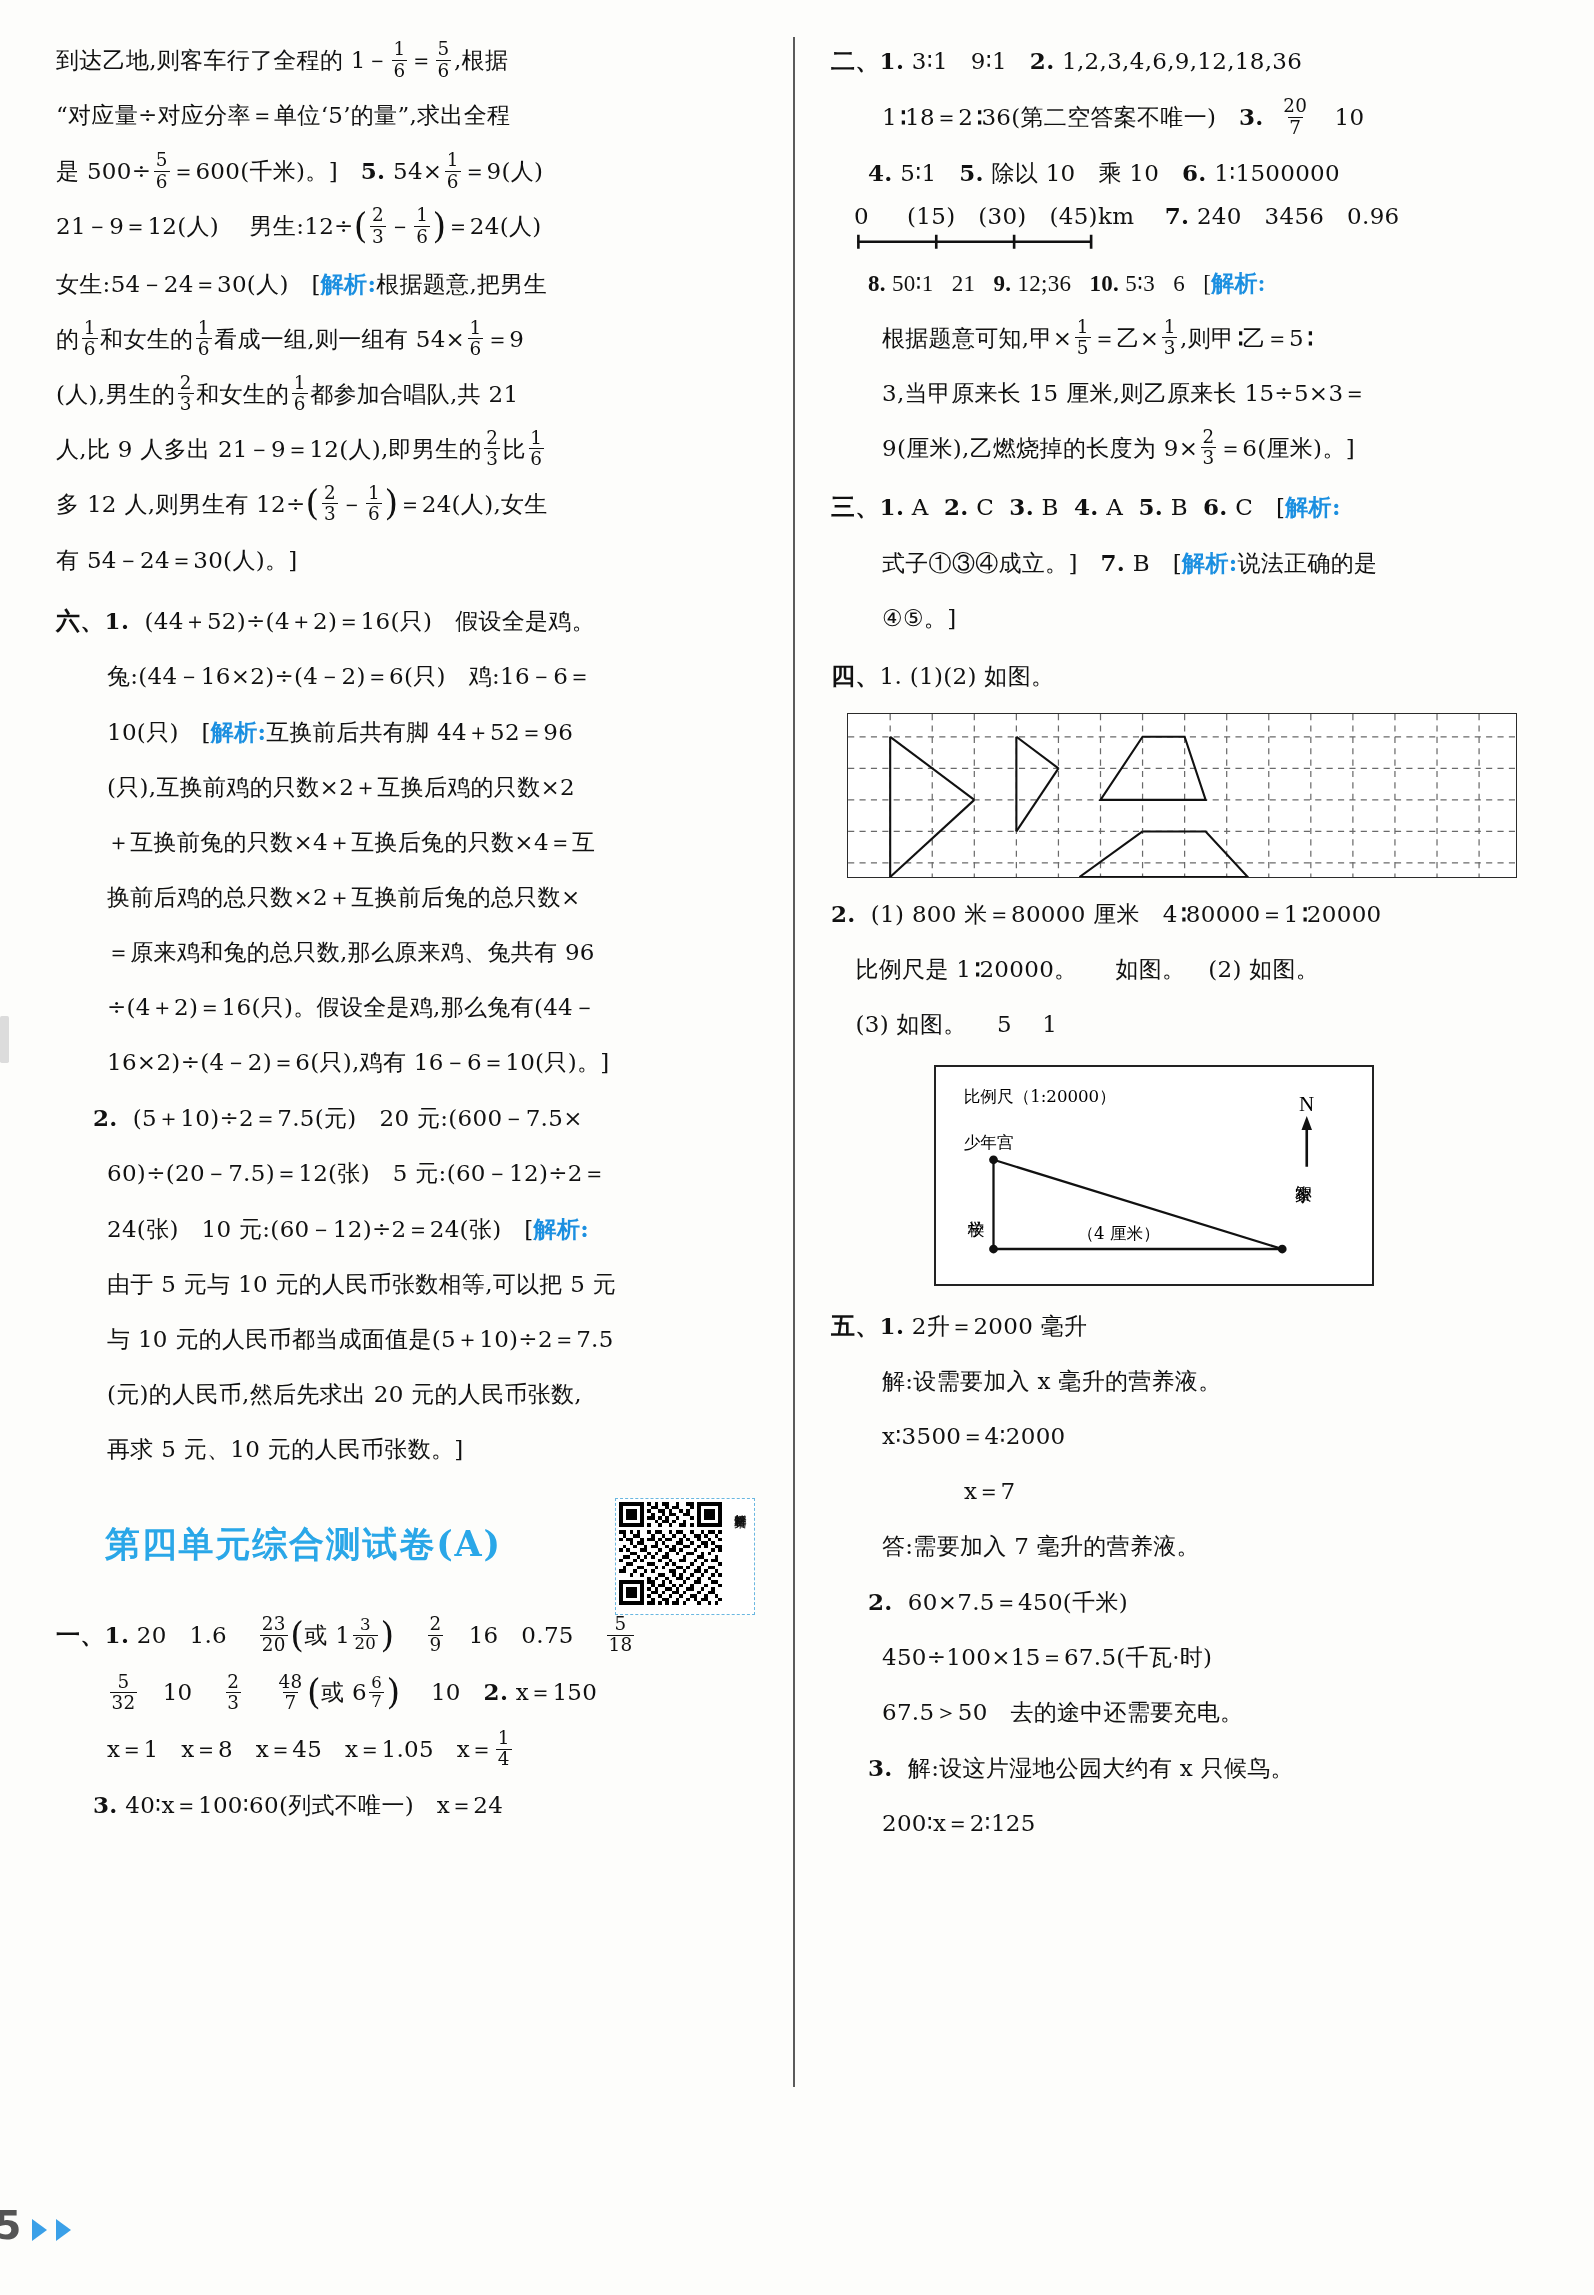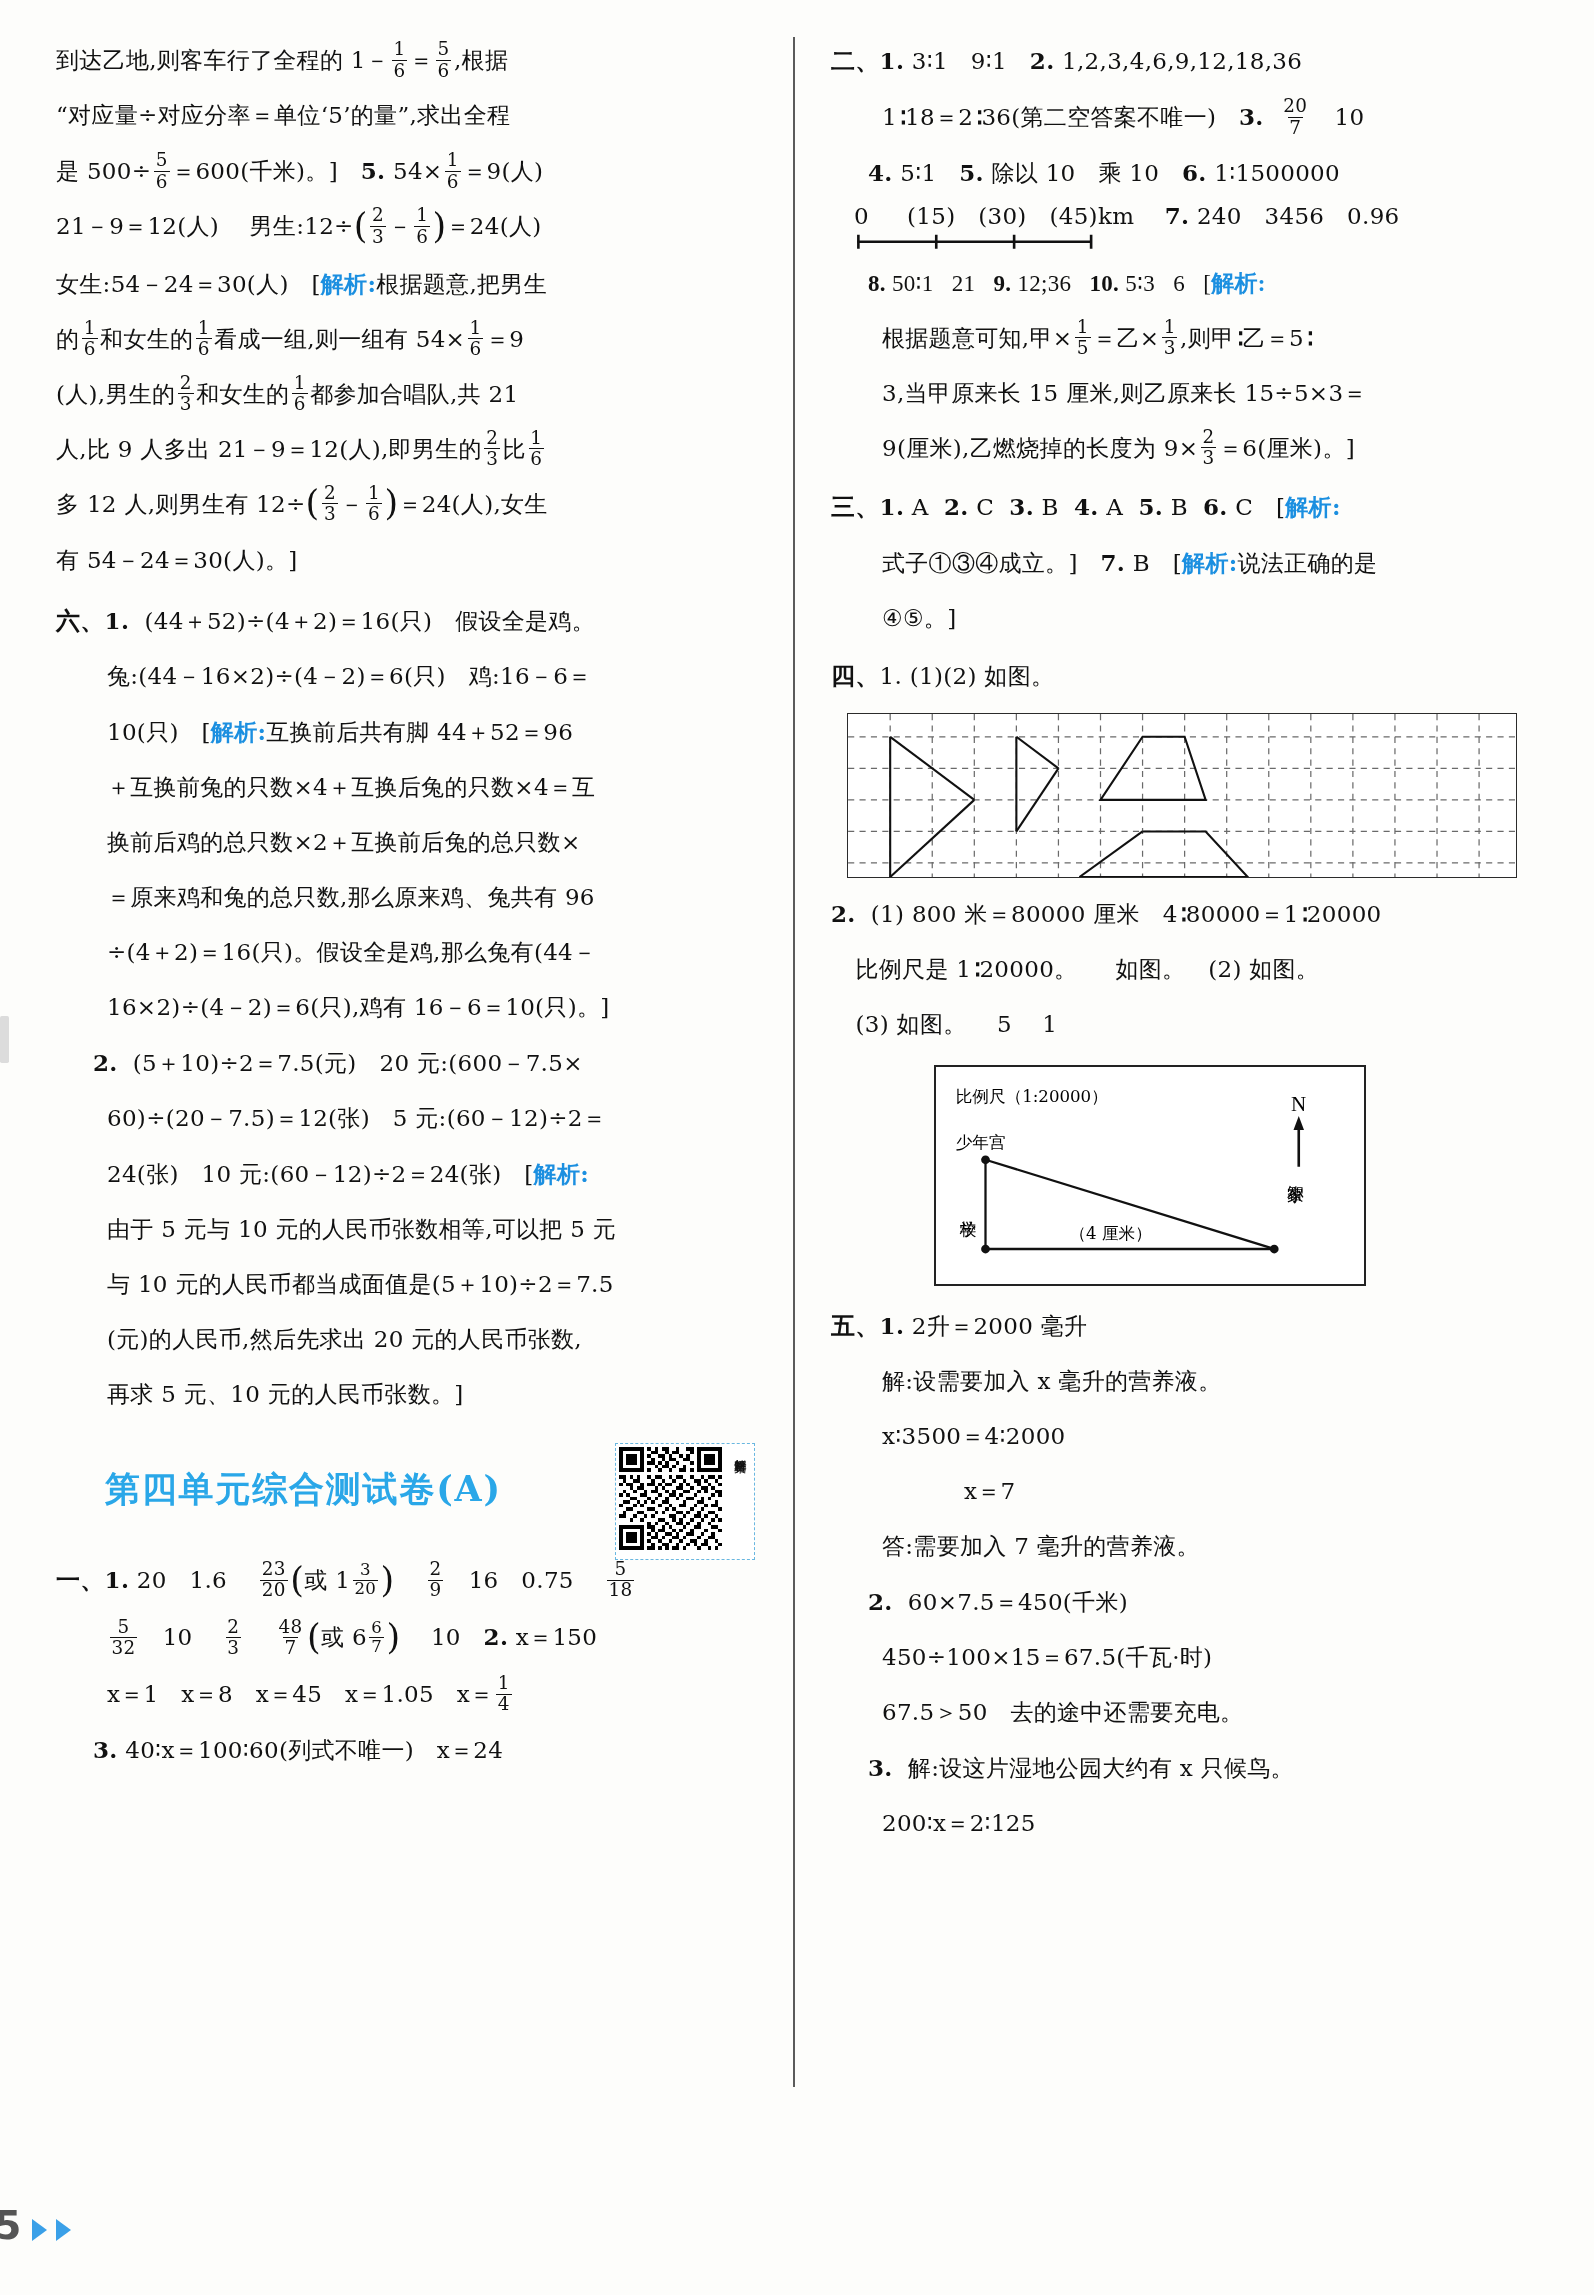--- a/index.html
+++ b/index.html
@@ -86,20 +86,21 @@
   .figbox{
     border:1.8px solid #2b2b2b;
     background:#fff;
     margin:8.8px 0 8.8px 16px;
   }
   .mapbox{
     border:2.2px solid #222;
     background:#fff;
     margin:12.3px 0 12.3px 103px;
     position:relative;
+    padding-left:8px;
   }
 
   
   .pagenum{
     position:absolute;left:-33px;bottom:47px;
     font-size:39px;font-weight:bold;color:#555;
     font-family:"DejaVu Sans",sans-serif;
   }
   .arrows{
     position:absolute;left:32px;bottom:54px;
@@ -204,20 +205,21 @@
         有 54－24＝30(人)。]
       </div>
     </div>
 
     <div style="margin-top:5.3px;">
       <div class="line cjk">
         <span class="sec">六、</span><span class="num">1.</span>&nbsp; (44＋52)÷(4＋2)＝16(只)&nbsp;&nbsp; 假设全是鸡。
       </div>
       <div class="line cjk indent">兔:(44－16×2)÷(4－2)＝6(只)&nbsp;&nbsp; 鸡:16－6＝</div>
       <div class="line cjk indent">10(只)&nbsp;&nbsp; <span class="brk">[</span><span class="jiexi">解析</span><span class="jiexi">:</span>互换前后共有脚 44＋52＝96</div>
+      <div class="line cjk indent">(只),互换前鸡的只数×2＋互换后鸡的只数×2</div>
       <div class="line cjk indent">＋互换前兔的只数×4＋互换后兔的只数×4＝互</div>
       <div class="line cjk indent">换前后鸡的总只数×2＋互换前后兔的总只数×</div>
       <div class="line cjk indent">＝原来鸡和兔的总只数,那么原来鸡、兔共有 96</div>
       <div class="line cjk indent">÷(4＋2)＝16(只)。假设全是鸡,那么兔有(44－</div>
       <div class="line cjk indent">16×2)÷(4－2)＝6(只),鸡有 16－6＝10(只)。]</div>
 
       <div class="line cjk indent"><span class="num" style="margin-left:-14px;">2.</span>&nbsp; (5＋10)÷2＝7.5(元)&nbsp;&nbsp; 20 元:(600－7.5×</div>
       <div class="line cjk indent">60)÷(20－7.5)＝12(张)&nbsp;&nbsp; 5 元:(60－12)÷2＝</div>
       <div class="line cjk indent">24(张)&nbsp;&nbsp; 10 元:(60－12)÷2＝24(张)&nbsp;&nbsp; <span class="brk">[</span><span class="jiexi">解析</span><span class="jiexi">:</span></div>
       <div class="line cjk indent">由于 5 元与 10 元的人民币张数相等,可以把 5 元</div>

